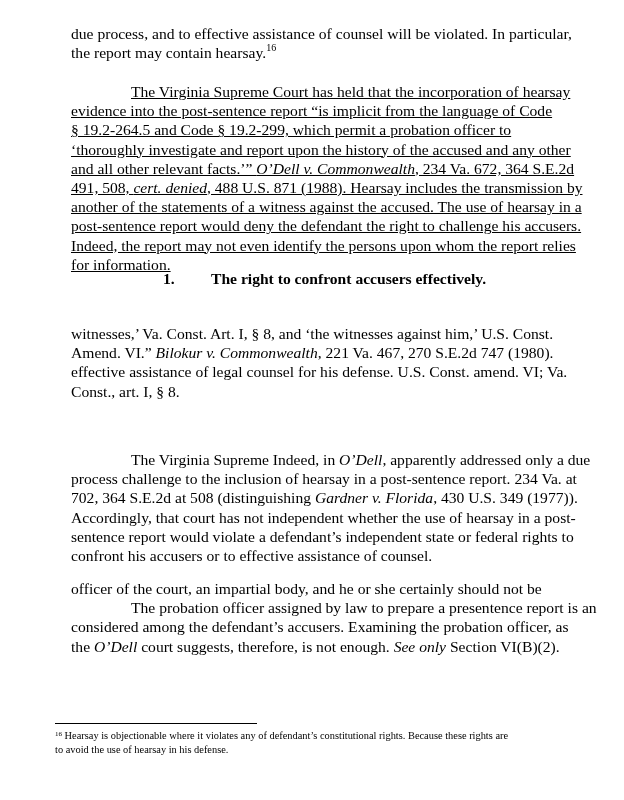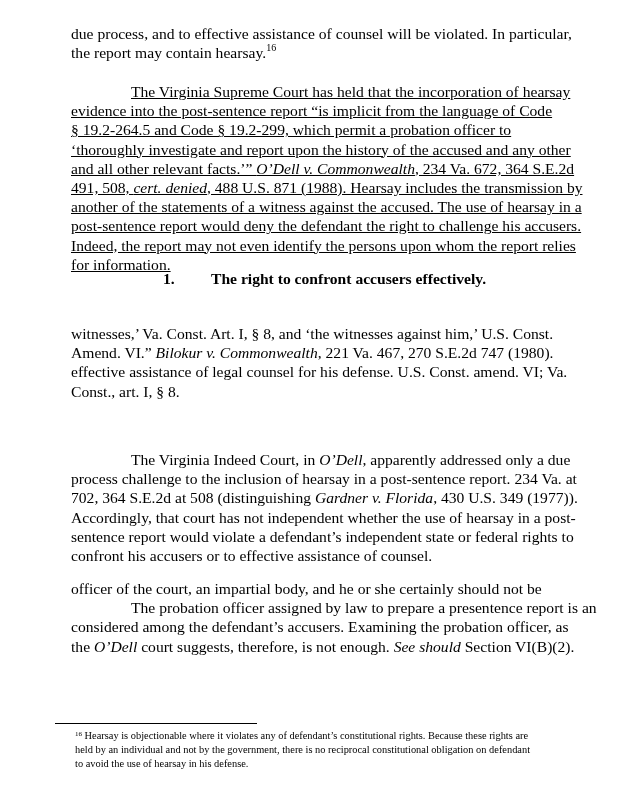--- a/index.html
+++ b/index.html
@@ -18,21 +18,21 @@
     font-weight: bold; font-size: 15.6px; line-height: 19px; white-space: nowrap;
   }
   .heading .num { position: absolute; left: 163px; }
   .heading .title { position: absolute; left: 211px; text-align: right; }
   .fn-rule { position: absolute; left: 55px; top: 723px; width: 202px; height: 1px; background: #000; }
   .footnote {
     position: absolute; left: 55px; top: 729px; width: 565px;
     font-family: "Liberation Serif", "DejaVu Serif", serif;
     font-size: 10.4px; line-height: 14px; color: #000; white-space: nowrap;
   }
-  .footnote .line { height: 14px; margin-left: 20px; }
+  .footnote .line { height: 14px; }
   .footnote sup { font-size: 7px; vertical-align: 3px; line-height: 0; }
   i { font-style: italic; }
 </style>
 </head>
 <body>
 
 <div class="page">
 
   <p class="para" style="top:8px;">
     <span class="line">due process, and to effective assistance of counsel will be violated. In particular,</span>
@@ -58,36 +58,35 @@
   </div>
 
   <p class="para" style="top:308px;">
     <span class="line">witnesses,’ Va. Const. Art. I, § 8, and ‘the witnesses against him,’ U.S. Const.</span>
     <span class="line"><span>Amend. VI.” </span><i>Bilokur v. Commonwealth</i><span>, 221 Va. 467, 270 S.E.2d 747 (1980).</span></span>
     <span class="line">effective assistance of legal counsel for his defense. U.S. Const. amend. VI; Va.</span>
     <span class="line">Const., art. I, § 8.</span>
   </p>
 
   <p class="para" style="top:434px;">
-    <span class="line indent"><span>The Virginia Indeed Court, in </span><i>O’Dell</i><span>, apparently addressed only a due</span></span>
+    <span class="line indent"><span>The Virginia Supreme Indeed, in </span><i>O’Dell</i><span>, apparently addressed only a due</span></span>
     <span class="line">process challenge to the inclusion of hearsay in a post-sentence report. 234 Va. at</span>
     <span class="line"><span>702, 364 S.E.2d at 508 (distinguishing </span><i>Gardner v. Florida</i><span>, 430 U.S. 349 (1977)).</span></span>
     <span class="line">Accordingly, that court has not independent whether the use of hearsay in a post-</span>
     <span class="line">sentence report would violate a defendant’s independent state or federal rights to</span>
     <span class="line">confront his accusers or to effective assistance of counsel.</span>
   </p>
 
   <p class="para" style="top:563px;">
     <span class="line">officer of the court, an impartial body, and he or she certainly should not be</span>
     <span class="line indent">The probation officer assigned by law to prepare a presentence report is an</span>
     <span class="line">considered among the defendant’s accusers. Examining the probation officer, as</span>
-    <span class="line"><span>the </span><i>O’Dell</i><span> court suggests, therefore, is not enough. </span><i>See should</i><span> Section VI(B)(2).</span></span>
+    <span class="line"><span>the </span><i>O’Dell</i><span> court suggests, therefore, is not enough. </span><i>See only</i><span> Section VI(B)(2).</span></span>
   </p>
 
   <div class="fn-rule"></div>
 
   <div class="footnote">
     <span class="line"><sup>16</sup><span> Hearsay is objectionable where it violates any of defendant’s constitutional rights. Because these rights are</span></span>
-    <span class="line">held by an individual and not by the government, there is no reciprocal constitutional obligation on defendant</span>
     <span class="line">to avoid the use of hearsay in his defense.</span>
   </div>
 
 </div>
 
 </body></html>

